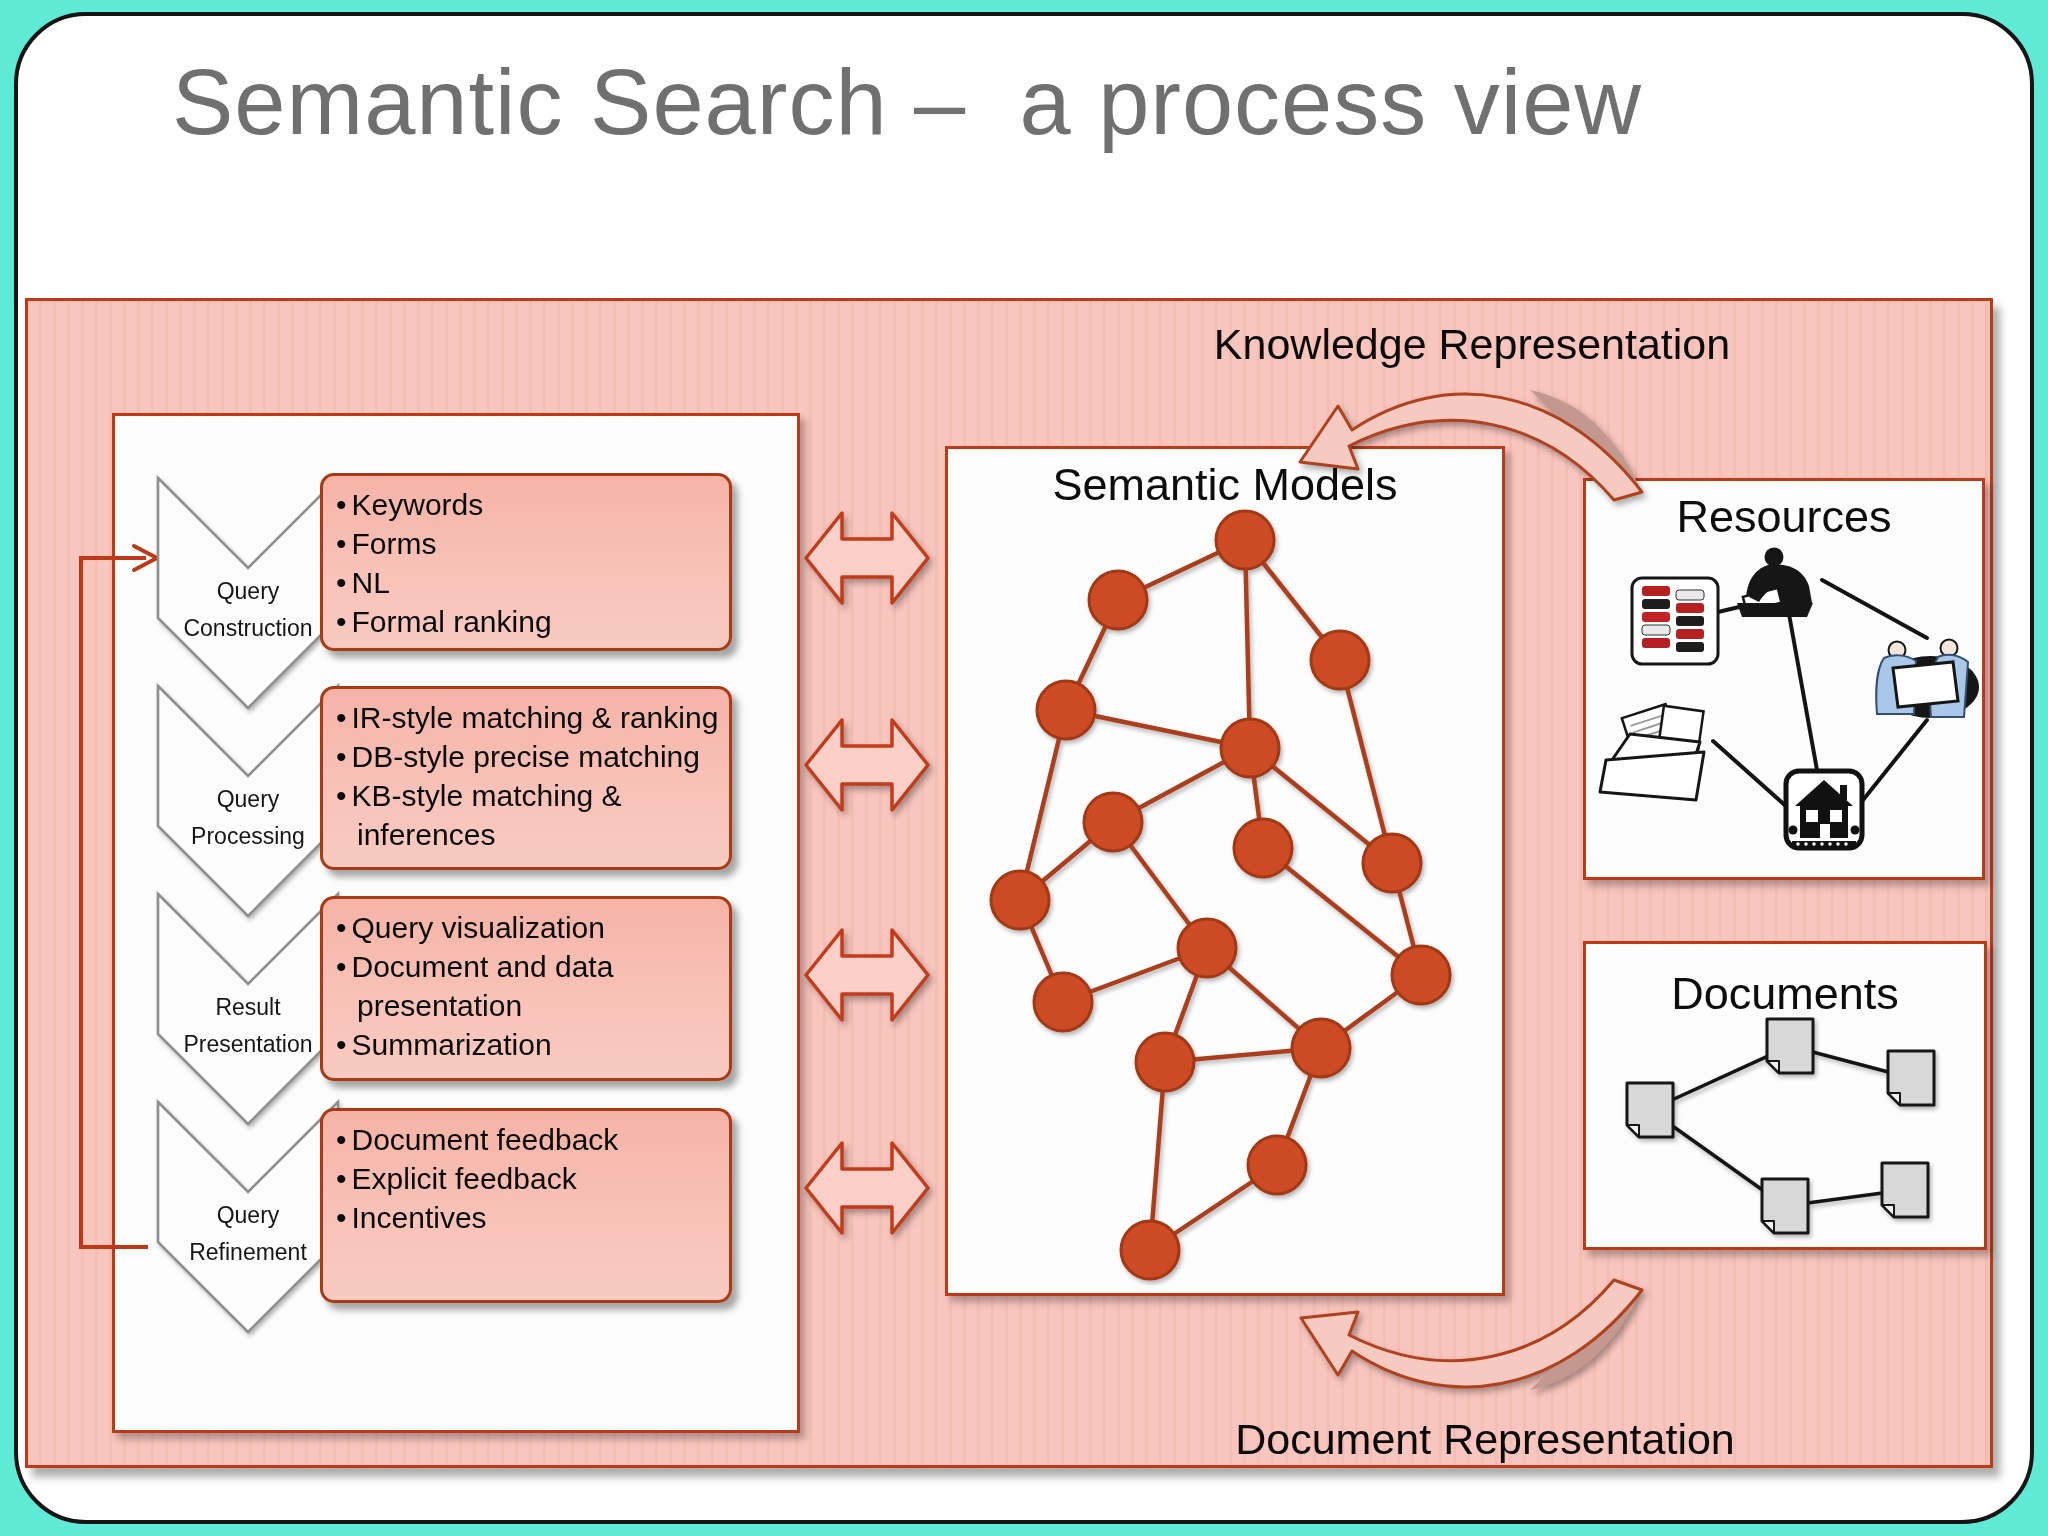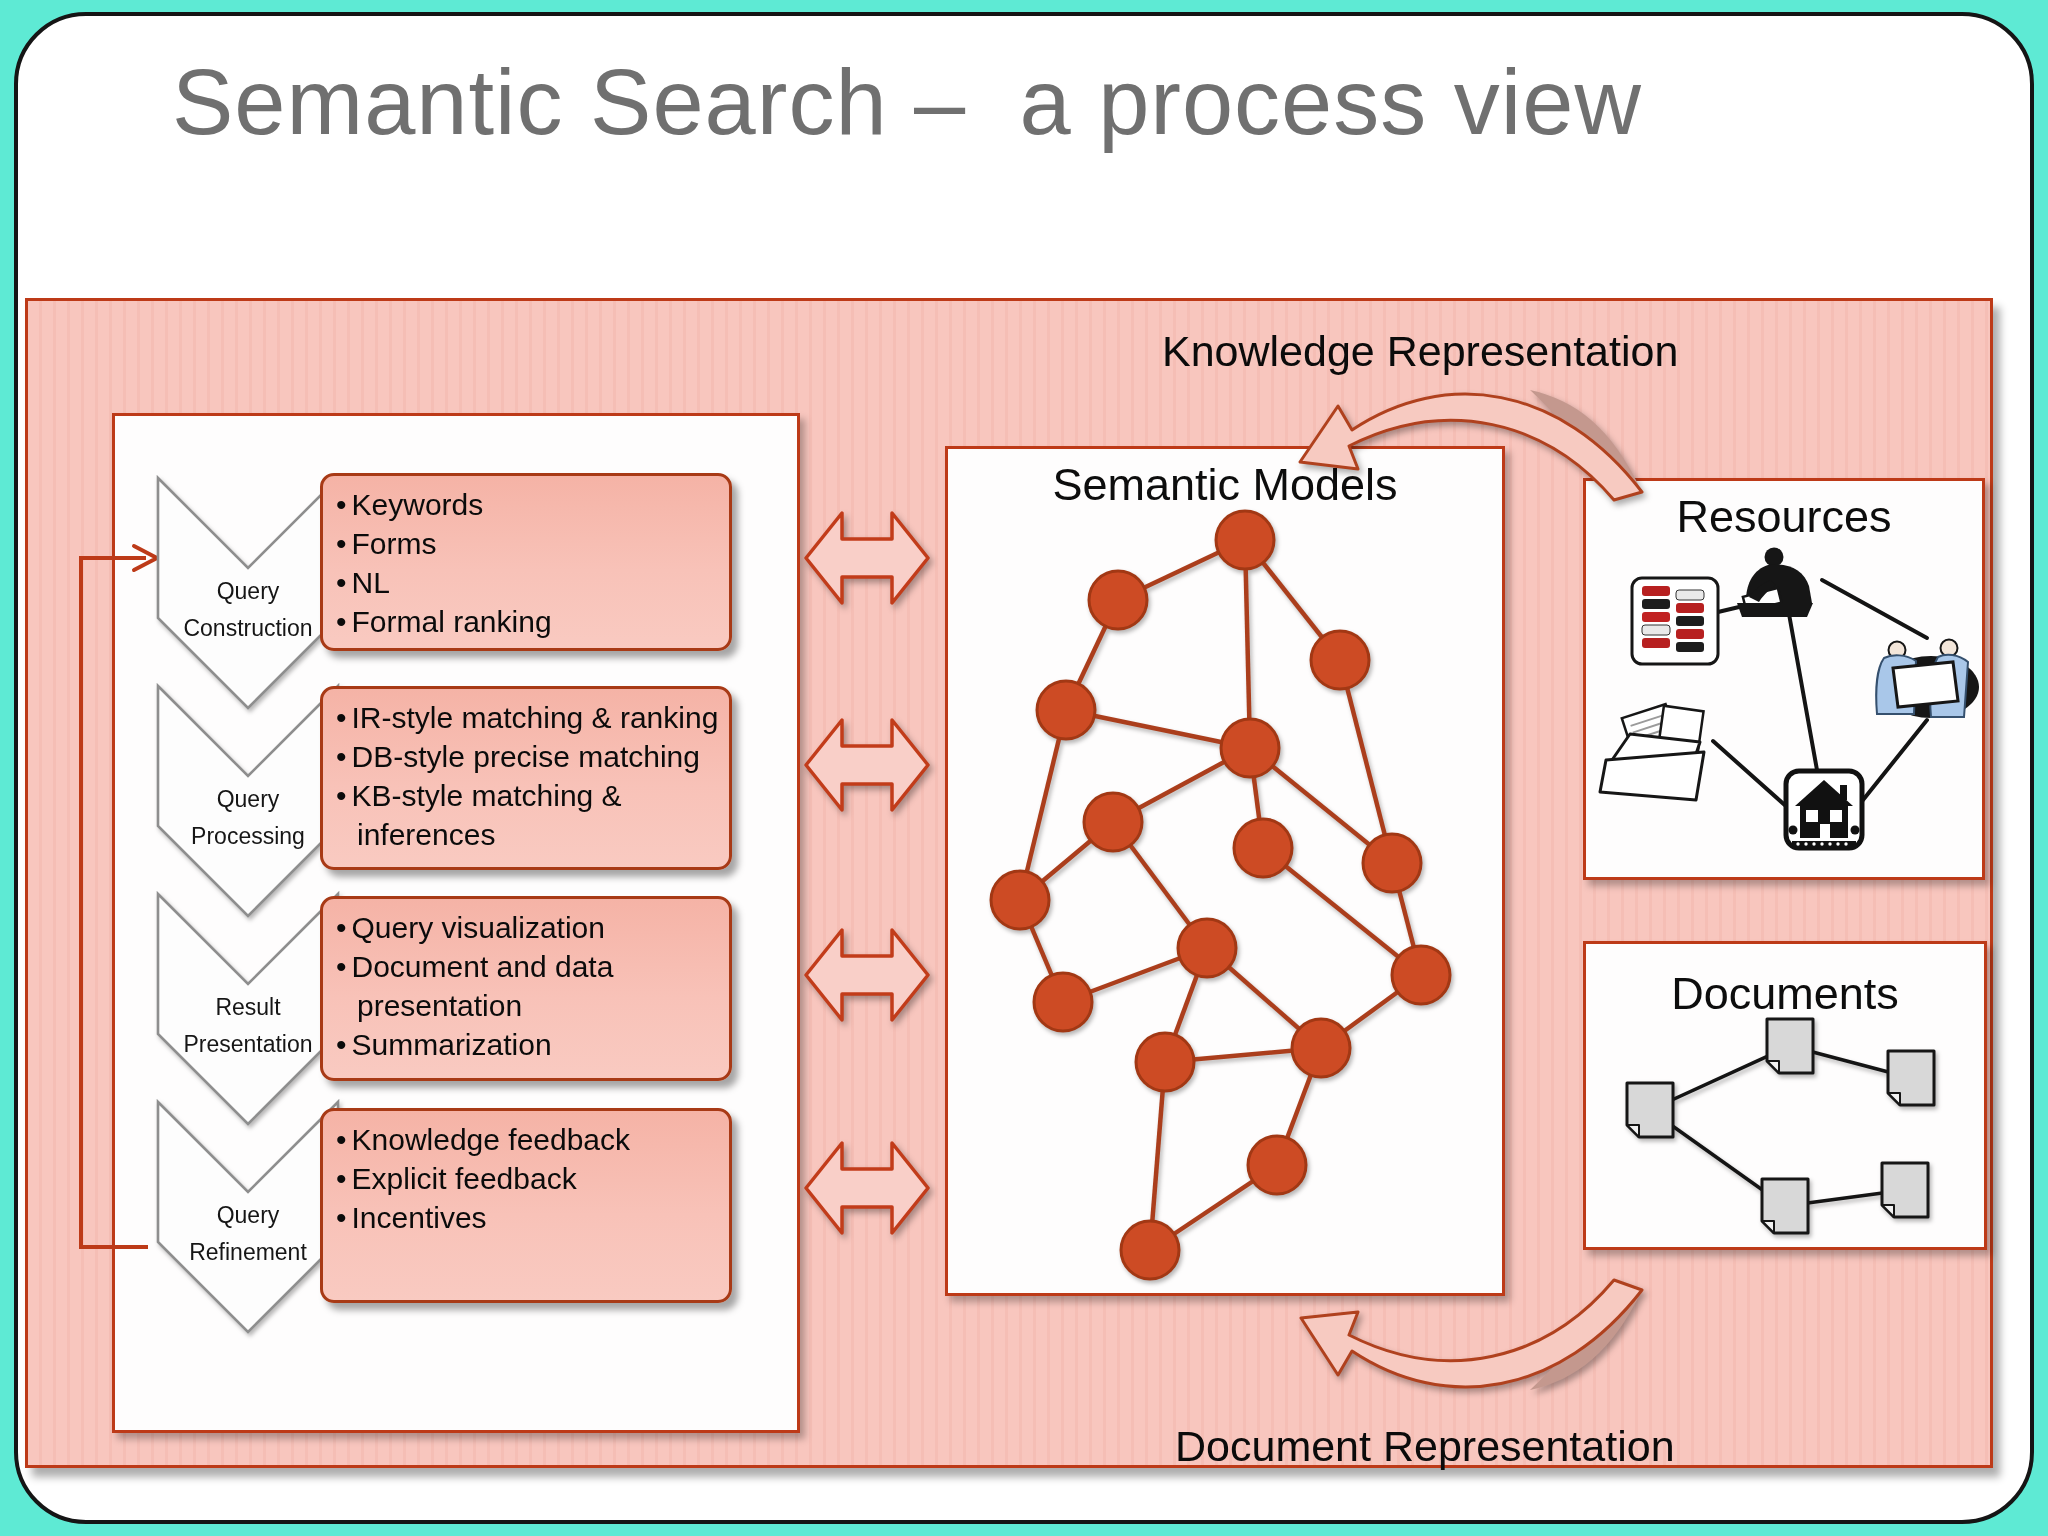--- a/index.html
+++ b/index.html
@@ -15,21 +15,21 @@
   .white-panel{position:absolute;border:3px solid #bd3a18;background:#fefdfd;
     box-shadow:5px 6px 7px rgba(0,0,0,.28);}
   #left-panel{left:112px;top:413px;width:682px;height:1014px;}
   #sm-panel{left:945px;top:446px;width:554px;height:844px;}
   #res-panel{left:1583px;top:478px;width:396px;height:396px;}
   #doc-panel{left:1583px;top:941px;width:398px;height:303px;}
   .panel-title{position:absolute;color:#0d0d0d;font-size:45px;text-align:center;width:100%;}
   #sm-title{top:10px;}
   #res-title{top:10px;}
   #doc-title{top:8px;margin-top:16px;}
-  .floating-label{position:absolute;width:620px;text-align:left;font-size:43px;color:#0b0b0b;margin-top:7px;}
+  .floating-label{position:absolute;width:620px;text-align:center;font-size:43px;color:#0b0b0b;}
   #kr-label{left:1162px;top:320px;}
   #dr-label{left:1175px;top:1415px;}
   #overlay{position:absolute;left:0;top:0;width:2048px;height:1536px;pointer-events:none;}
   #callouts,#chevlabels{position:absolute;left:0;top:0;width:2048px;height:1536px;pointer-events:none;}
   .callout{position:absolute;width:406px;border:3px solid #a83a16;border-radius:14px;
     background:linear-gradient(180deg,#f5b3a6 0%,#f8c2b8 55%,#f9cac1 100%);
     box-shadow:6px 7px 7px rgba(0,0,0,.35);}
   .callout ul{margin:0;padding:9px 6px 0 13px;list-style:none;}
   .callout li{font-size:30px;line-height:39px;color:#0b0b0b;padding-left:21px;text-indent:-21px;}
   .callout li::before{content:"\2022";margin-right:5px;}
@@ -241,21 +241,21 @@
       </div>
       <div class="callout" style="left: 320px; top: 896px; height: 179px;">
         <ul>
           <li>Query visualization</li>
           <li>Document and data presentation</li>
           <li>Summarization</li>
         </ul>
       </div>
       <div class="callout" style="left: 320px; top: 1108px; height: 189px;">
         <ul>
-          <li>Knowledge feedback</li>
+          <li>Document feedback</li>
           <li>Explicit feedback</li>
           <li>Incentives</li>
         </ul>
       </div>
     </div>
   <div id="chevlabels">
       <div class="chev-label" style="top: 573px;">
         <div>Query</div>
         <div>Construction</div>
       </div>

